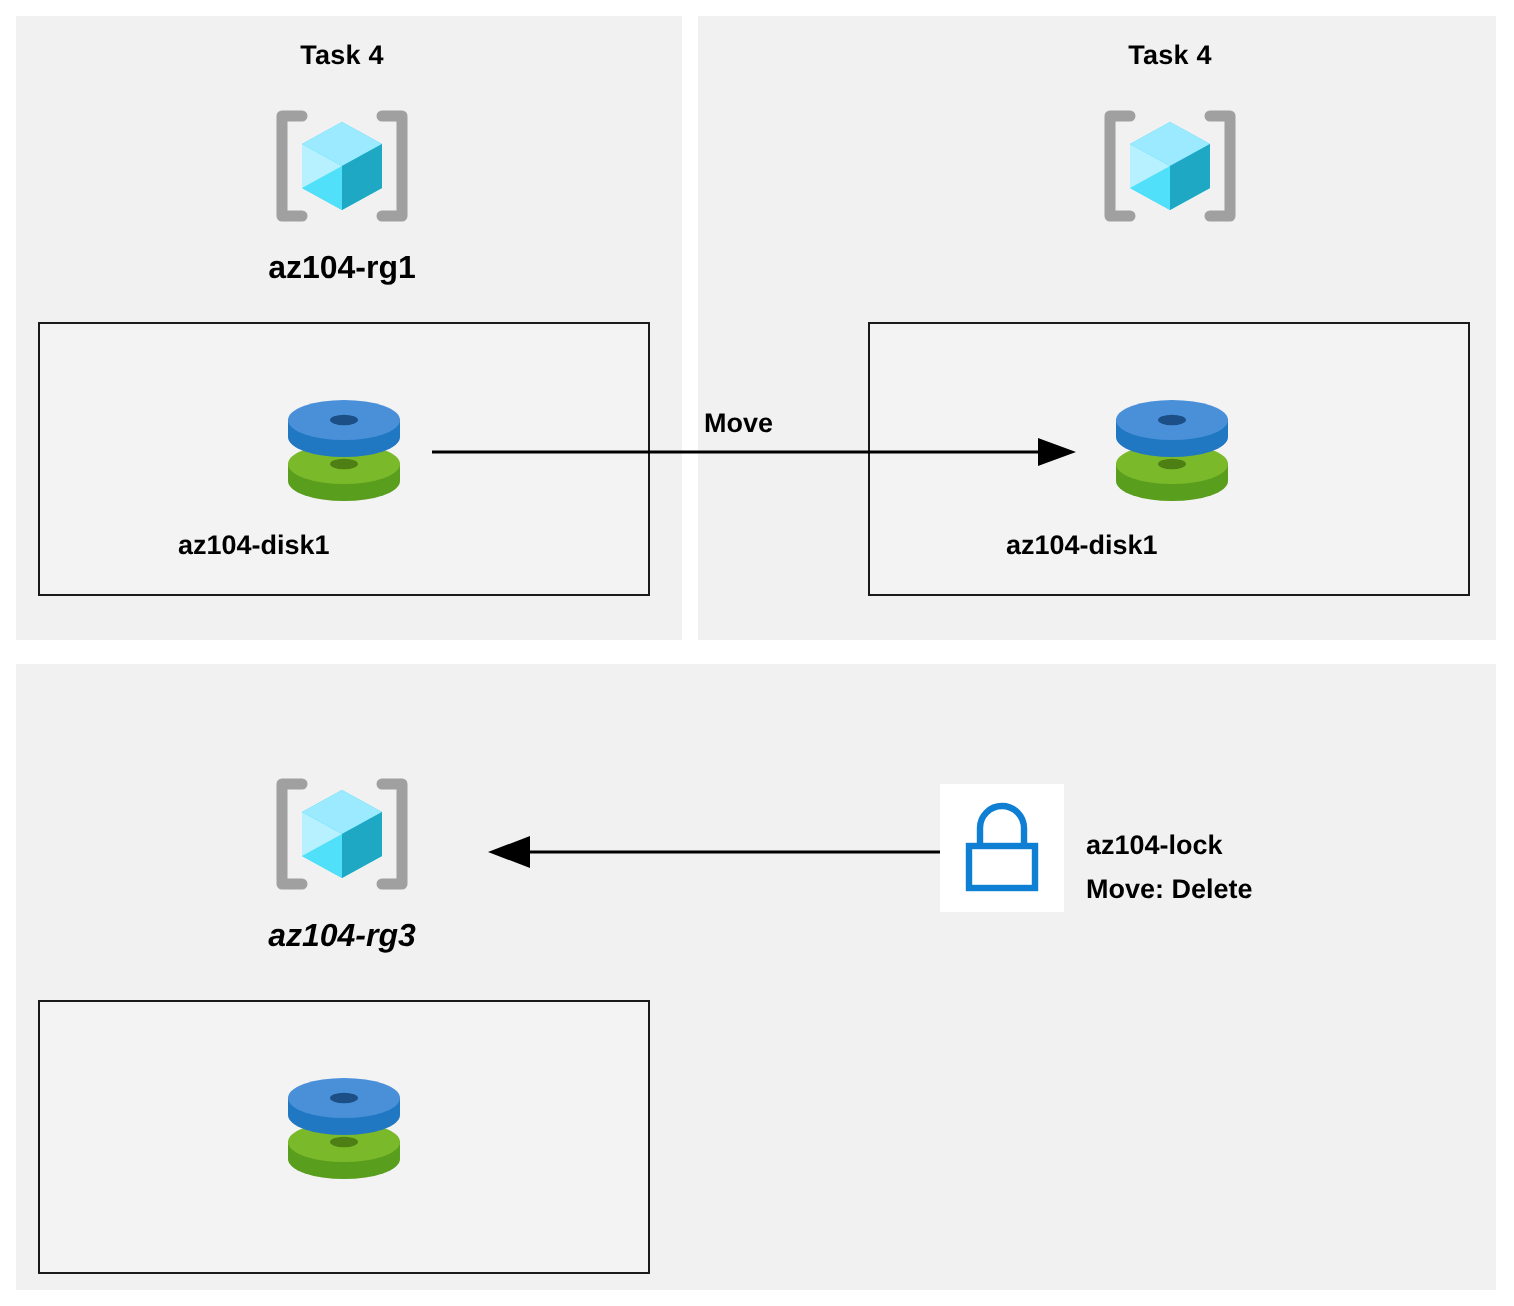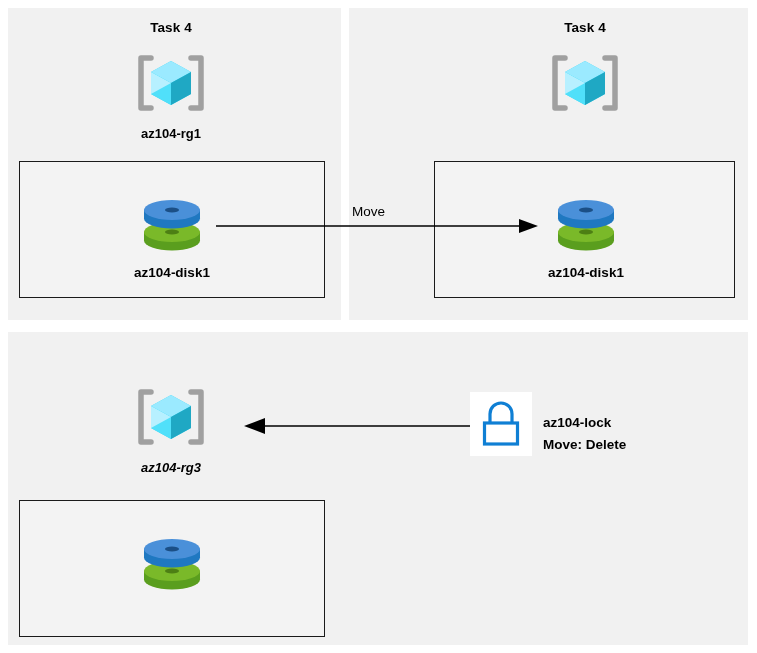--- a/index.html
+++ b/index.html
@@ -48,21 +48,21 @@
     position: absolute;
     width: 72px;
     height: 62px;
   }
   #rgicon-1 { left: 135px; top: 52px; }
   #rgicon-2 { left: 549px; top: 52px; }
   #rgicon-3 { left: 135px; top: 386px; }
 
   .rg-label {
     position: absolute;
-    font-size: 13px;
+    font-size: 16px;
     font-weight: bold;
     text-align: center;
     white-space: nowrap;
   }
   #rglabel-1 { left: 88px;  top: 126px; width: 166px; }
   #rglabel-2 { left: 502px; top: 126px; width: 166px; }
   #rglabel-3 { left: 88px;  top: 460px; width: 166px; font-style: italic; }
 
   
   .inner-box {
@@ -82,41 +82,41 @@
     height: 56px;
   }
   #diskicon-1 { left: 139px; top: 198px; }
   #diskicon-2 { left: 553px; top: 198px; }
   #diskicon-3 { left: 139px; top: 537px; }
 
   .disk-label {
     position: absolute;
     font-size: 13.5px;
     font-weight: bold;
-    text-align: center;
+    text-align: left;
     white-space: nowrap;
   }
   #disklabel-1 { left: 89px;  top: 265px; width: 166px; }
   #disklabel-2 { left: 503px; top: 265px; width: 166px; }
   #disklabel-3 { left: 89px;  top: 604px; width: 166px; }
 
   
   .arrow-svg {
     position: absolute;
     overflow: visible;
   }
   #arrow-move { left: 216px; top: 214px; width: 322px; height: 24px; }
   #arrow-lock { left: 244px; top: 414px; width: 228px; height: 24px; }
 
   .move-label {
     position: absolute;
     left: 352px;
     top: 204px;
     font-size: 13.5px;
-    font-weight: normal;
+    font-weight: bold;
     white-space: nowrap;
   }
 
   
   #lock-tile {
     position: absolute;
     left: 470px;
     top: 392px;
     width: 62px;
     height: 64px;

